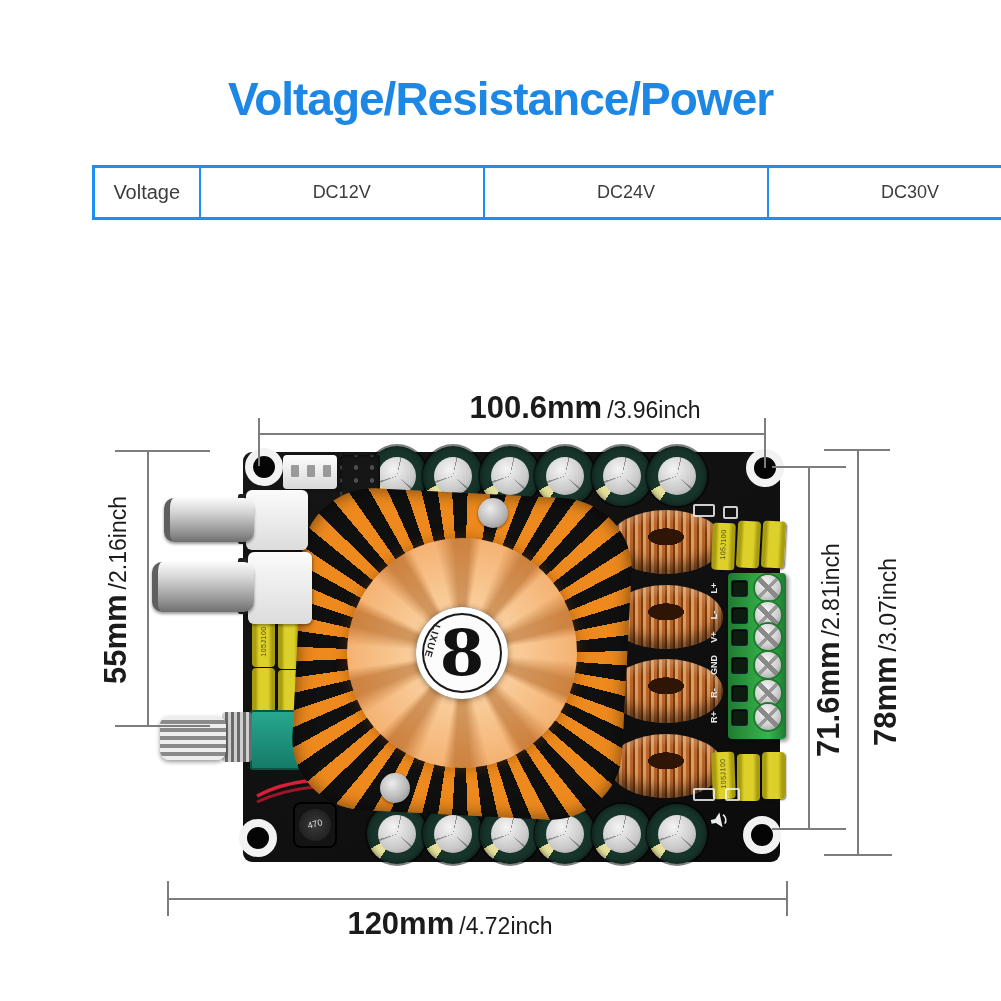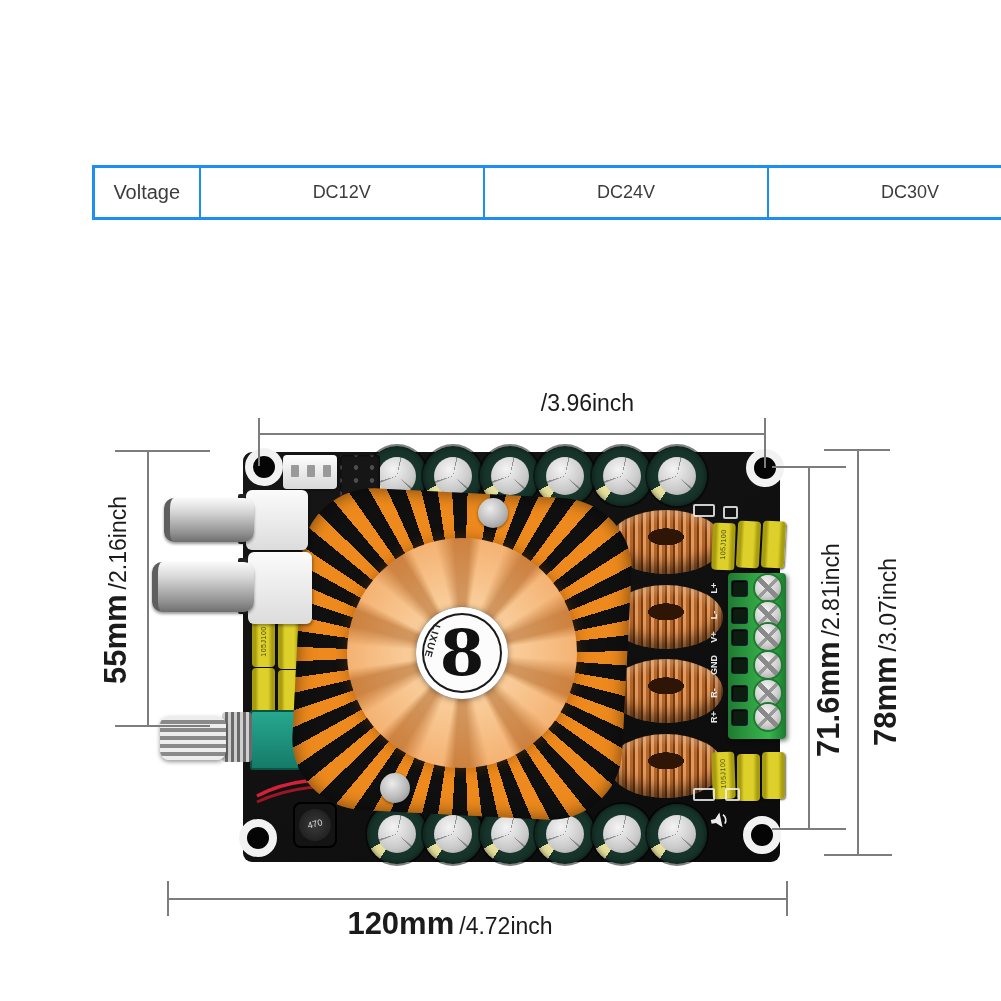--- a/index.html
+++ b/index.html
@@ -108,20 +108,21 @@
        transform:rotate(-15deg);}
   .silk{position:absolute;border:2px solid rgba(240,240,240,.85);border-radius:2px;z-index:4;}
   .wire-svg{position:absolute;left:6px;top:310px;z-index:4;}
   .spk{position:absolute;left:466px;top:358px;z-index:4;transform:rotate(-12deg);}
 </style>
 </head>
 <body>
 
 <div class="canvas">
 
+  <h1 class="title">Voltage/Resistance/Power</h1>
 
   <table class="spec-table">
     <colgroup>
         <col class="c0">
         <col>
         <col>
         <col>
         <col>
         <col>
         <col>
@@ -151,20 +152,21 @@
     <div class="dl" style="left:772px;top:466px;width:74px;height:2px;"></div>
     <div class="dl" style="left:772px;top:828px;width:74px;height:2px;"></div>
     <div class="dl" style="left:857px;top:450px;width:2px;height:406px;"></div>
     <div class="dl" style="left:824px;top:449px;width:66px;height:2px;"></div>
     <div class="dl" style="left:824px;top:854px;width:68px;height:2px;"></div>
     <div class="dl" style="left:168px;top:898px;width:620px;height:2px;"></div>
     <div class="dl" style="left:167px;top:881px;width:2px;height:35px;"></div>
     <div class="dl" style="left:786px;top:881px;width:2px;height:35px;"></div>
 
     <div class="dim-label" style="left:385px;top:390px;width:400px;height:40px;">
+      <span class="mm">100.6mm</span>
       <span class="inch">/3.96inch</span>
     </div>
     <div class="dim-label rot" style="left:-40px;top:568px;width:320px;height:44px;">
       <span class="mm">55mm</span>
       <span class="inch">/2.16inch</span>
     </div>
     <div class="dim-label rot" style="left:643px;top:628px;width:380px;height:44px;">
       <span class="mm">71.6mm</span>
       <span class="inch">/2.81inch</span>
     </div>

